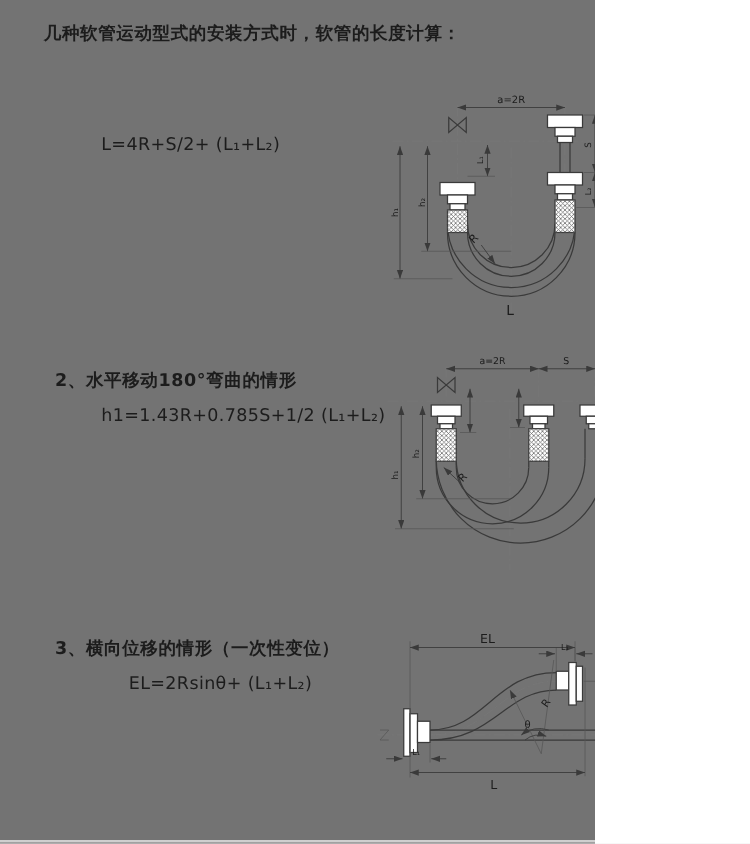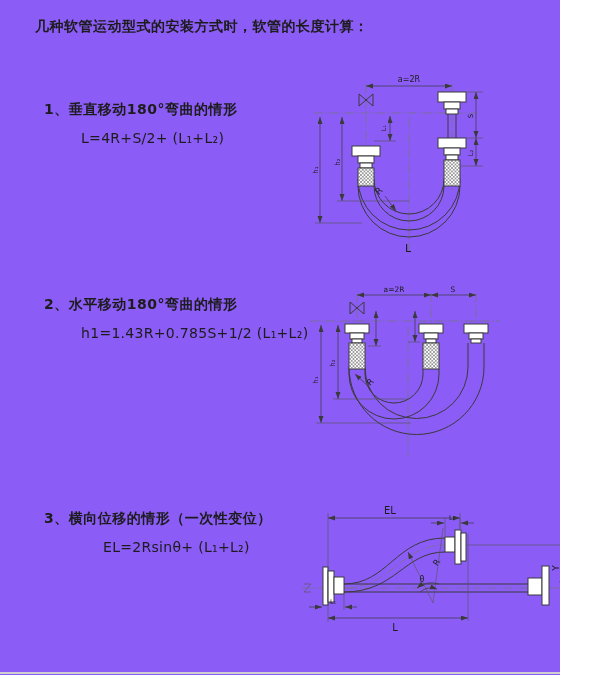--- a/index.html
+++ b/index.html
@@ -1,16 +1,16 @@
 <!DOCTYPE html>
 <html><head>
 <meta charset="utf-8">
 <style>
   html,body{margin:0;padding:0;background:#ffffff;}
-  .page{position:relative;width:560px;height:675px;background:#8b5cf6;overflow:hidden;
+  .page{position:relative;width:476px;height:675px;background:#737373;overflow:hidden;
         font-family:"DejaVu Sans","Liberation Sans",sans-serif;color:#1c1c1c;}
   .title{position:absolute;left:35px;top:18px;font-size:14px;font-weight:bold;letter-spacing:.5px;}
   .section{position:absolute;left:44px;}
   .sec1{top:101px;} .sec2{top:296px;} .sec3{top:510px;text-align:center;}
   .heading{font-size:14px;font-weight:bold;letter-spacing:.5px;margin-bottom:4px;}
   .formula{margin-left:37px;line-height:30px;font-size:14px;letter-spacing:.3px;white-space:pre;}
   .diagram{position:absolute;}
   .d1{left:312px;top:70px;} .d2{left:308px;top:282px;} .d3{left:300px;top:500px;}
   .bottom-line{position:absolute;left:0;right:0;bottom:1px;height:2px;background:#cfcfcf;}
   
@@ -22,21 +22,20 @@
   svg text{fill:#1c1c1c;font-family:"DejaVu Sans",sans-serif;}
 </style>
 </head>
 <body>
 
 <div class="page">
 
   <div class="title">几种软管运动型式的安装方式时，软管的长度计算：</div>
 
   <div class="section sec1">
-    <div class="heading">1、垂直移动180°弯曲的情形</div>
     <div class="formula">L=4R+S/2+ (L₁+L₂)</div>
   </div>
 
   <div class="section sec2">
     <div class="heading">2、水平移动180°弯曲的情形</div>
     <div class="formula">h1=1.43R+0.785S+1/2 (L₁+L₂)</div>
   </div>
 
   <div class="section sec3">
     <div class="heading">3、横向位移的情形（一次性变位）</div>

